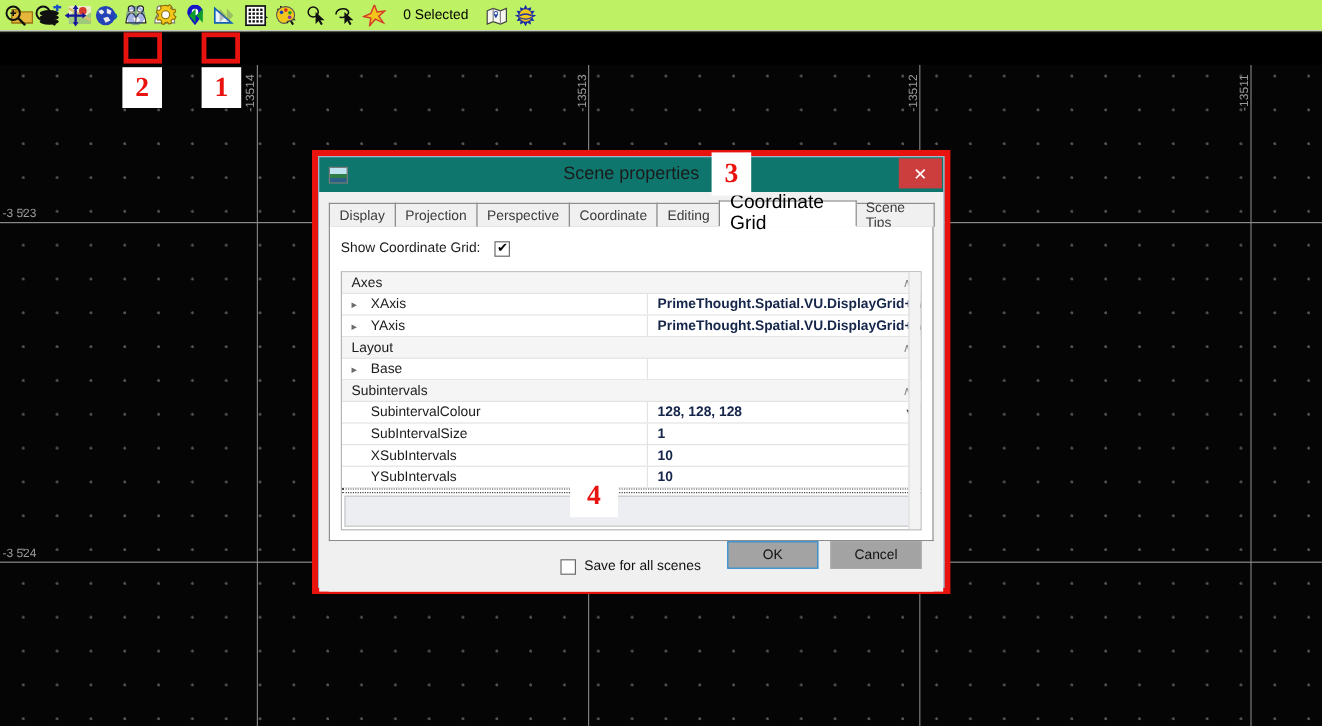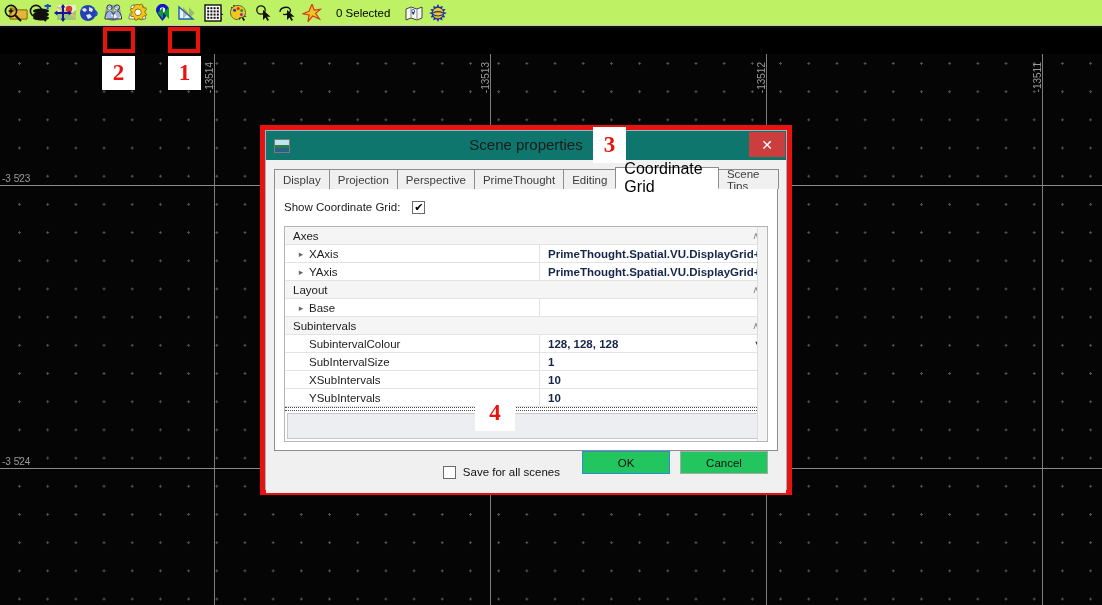--- a/index.html
+++ b/index.html
@@ -217,21 +217,21 @@
     background: #f5f5f5;
     color: #1b1b1b;
   }
   .pname {
     width: 255px; flex: 0 0 auto;
     padding-left: 8px;
     color: #1b1b1b;
     display: flex; align-items: center;
     border-right: 1px solid #e3e3e3;
     height: 100%;
-    overflow: hidden; white-space: nowrap; text-align: center;
+    overflow: hidden; white-space: nowrap;
   }
   .prow.cat .pname { border-right: none; width: auto; flex: 1 1 auto; }
   .pname .ind { width: 16px; flex: 0 0 auto; color: #6a6a6a; font-size: 9px; }
   .pname .ind2 { width: 16px; flex: 0 0 auto; }
   .pval {
     flex: 1 1 auto;
     padding-left: 8px;
     color: #16264a;
     font-weight: bold;
     display: flex; align-items: center;
@@ -271,23 +271,23 @@
     display: flex; justify-content: flex-end;
     padding-right: 10px;
     position: relative;
   }
   #saveall-wrap {
     display: flex; align-items: center;
     margin-right: 12px;
   }
   #saveall-label { font-size: 11.5px; color: #111; margin-left: 7px; }
   .dlgbtn {
-    width: 88px; height: 23px;
+    width: 76px; height: 23px;
     font-size: 11.5px;
-    background: #22c55e;
+    background: #a3a3a3;
     border: 1px solid #a8a8a8;
     display: flex; align-items: center; justify-content: center;
     color: #111;
     margin-left: 10px;
   }
   .dlgbtn.primary { border: 1px solid #2a8fd8; }
 
   
   svg { display: block; }
 </style>
@@ -528,21 +528,21 @@
         <div id="title-text">Scene properties</div>
         <div id="btn-close">✕</div>
       </div>
 
       <div id="dlg-body">
 
         <div id="tabs">
           <div class="tab">Display</div>
           <div class="tab">Projection</div>
           <div class="tab">Perspective</div>
-          <div class="tab">PrimeThought</div>
+          <div class="tab">Coordinate</div>
           <div class="tab">Editing</div>
           <div class="tab active">Coordinate Grid</div>
           <div class="tab">Scene Tips</div>
           <div id="tab-filler"></div>
         </div>
 
         <div id="tabpage">
 
           <div id="showgrid-row">
             <span id="showgrid-label">Show Coordinate Grid:</span>

